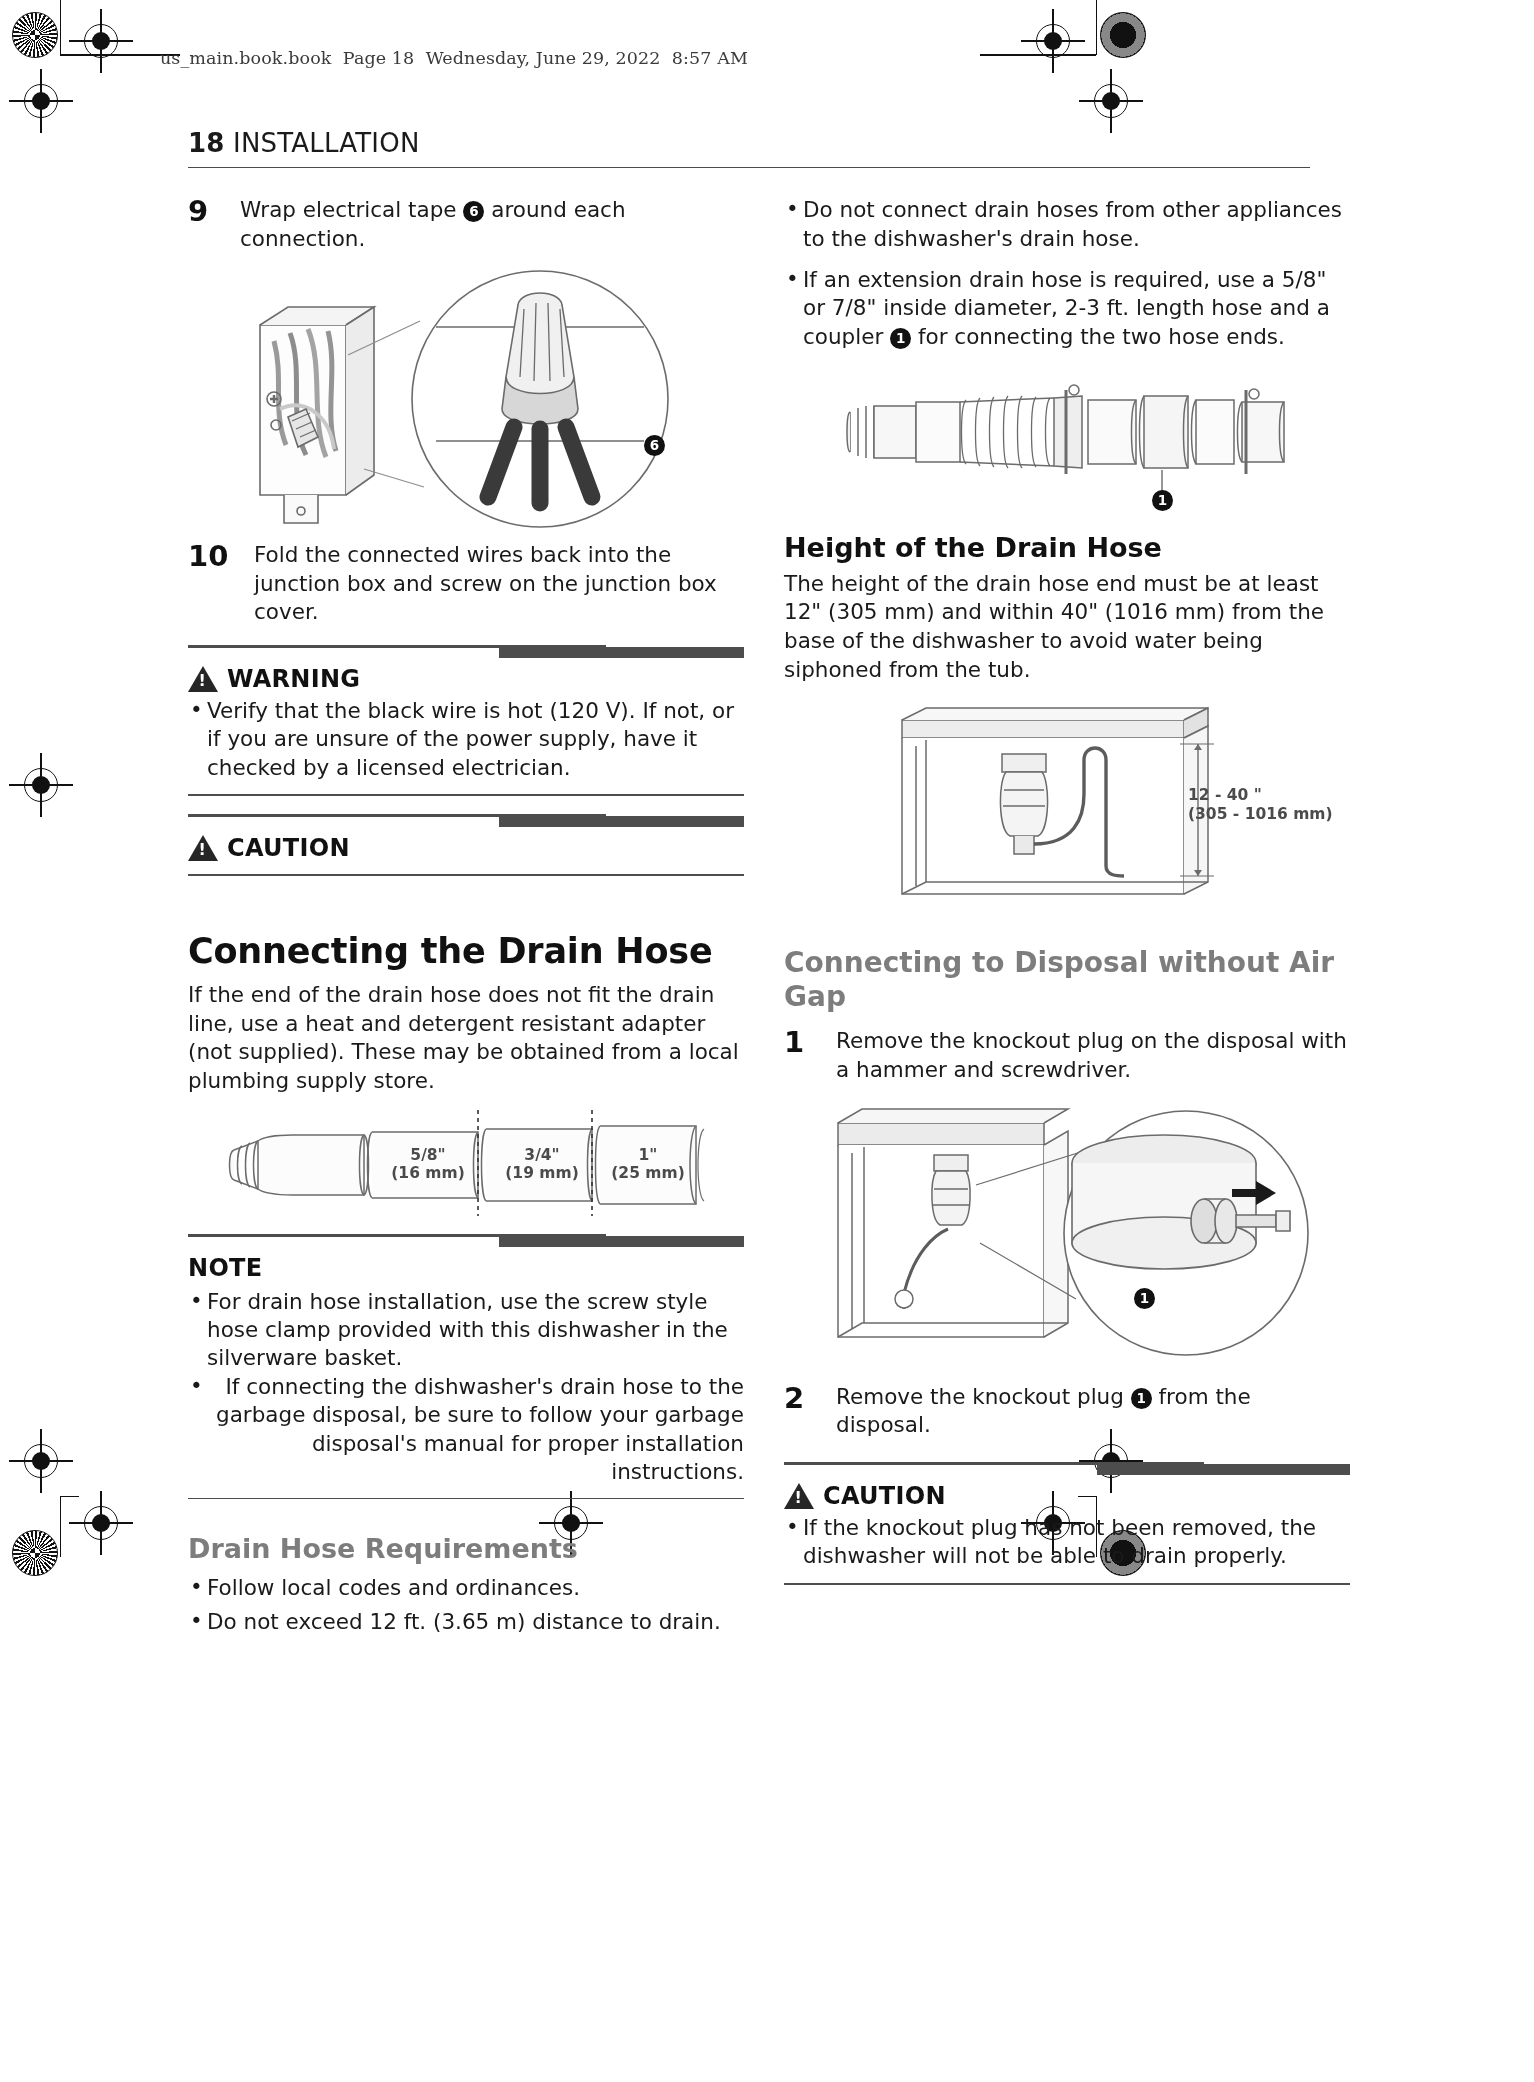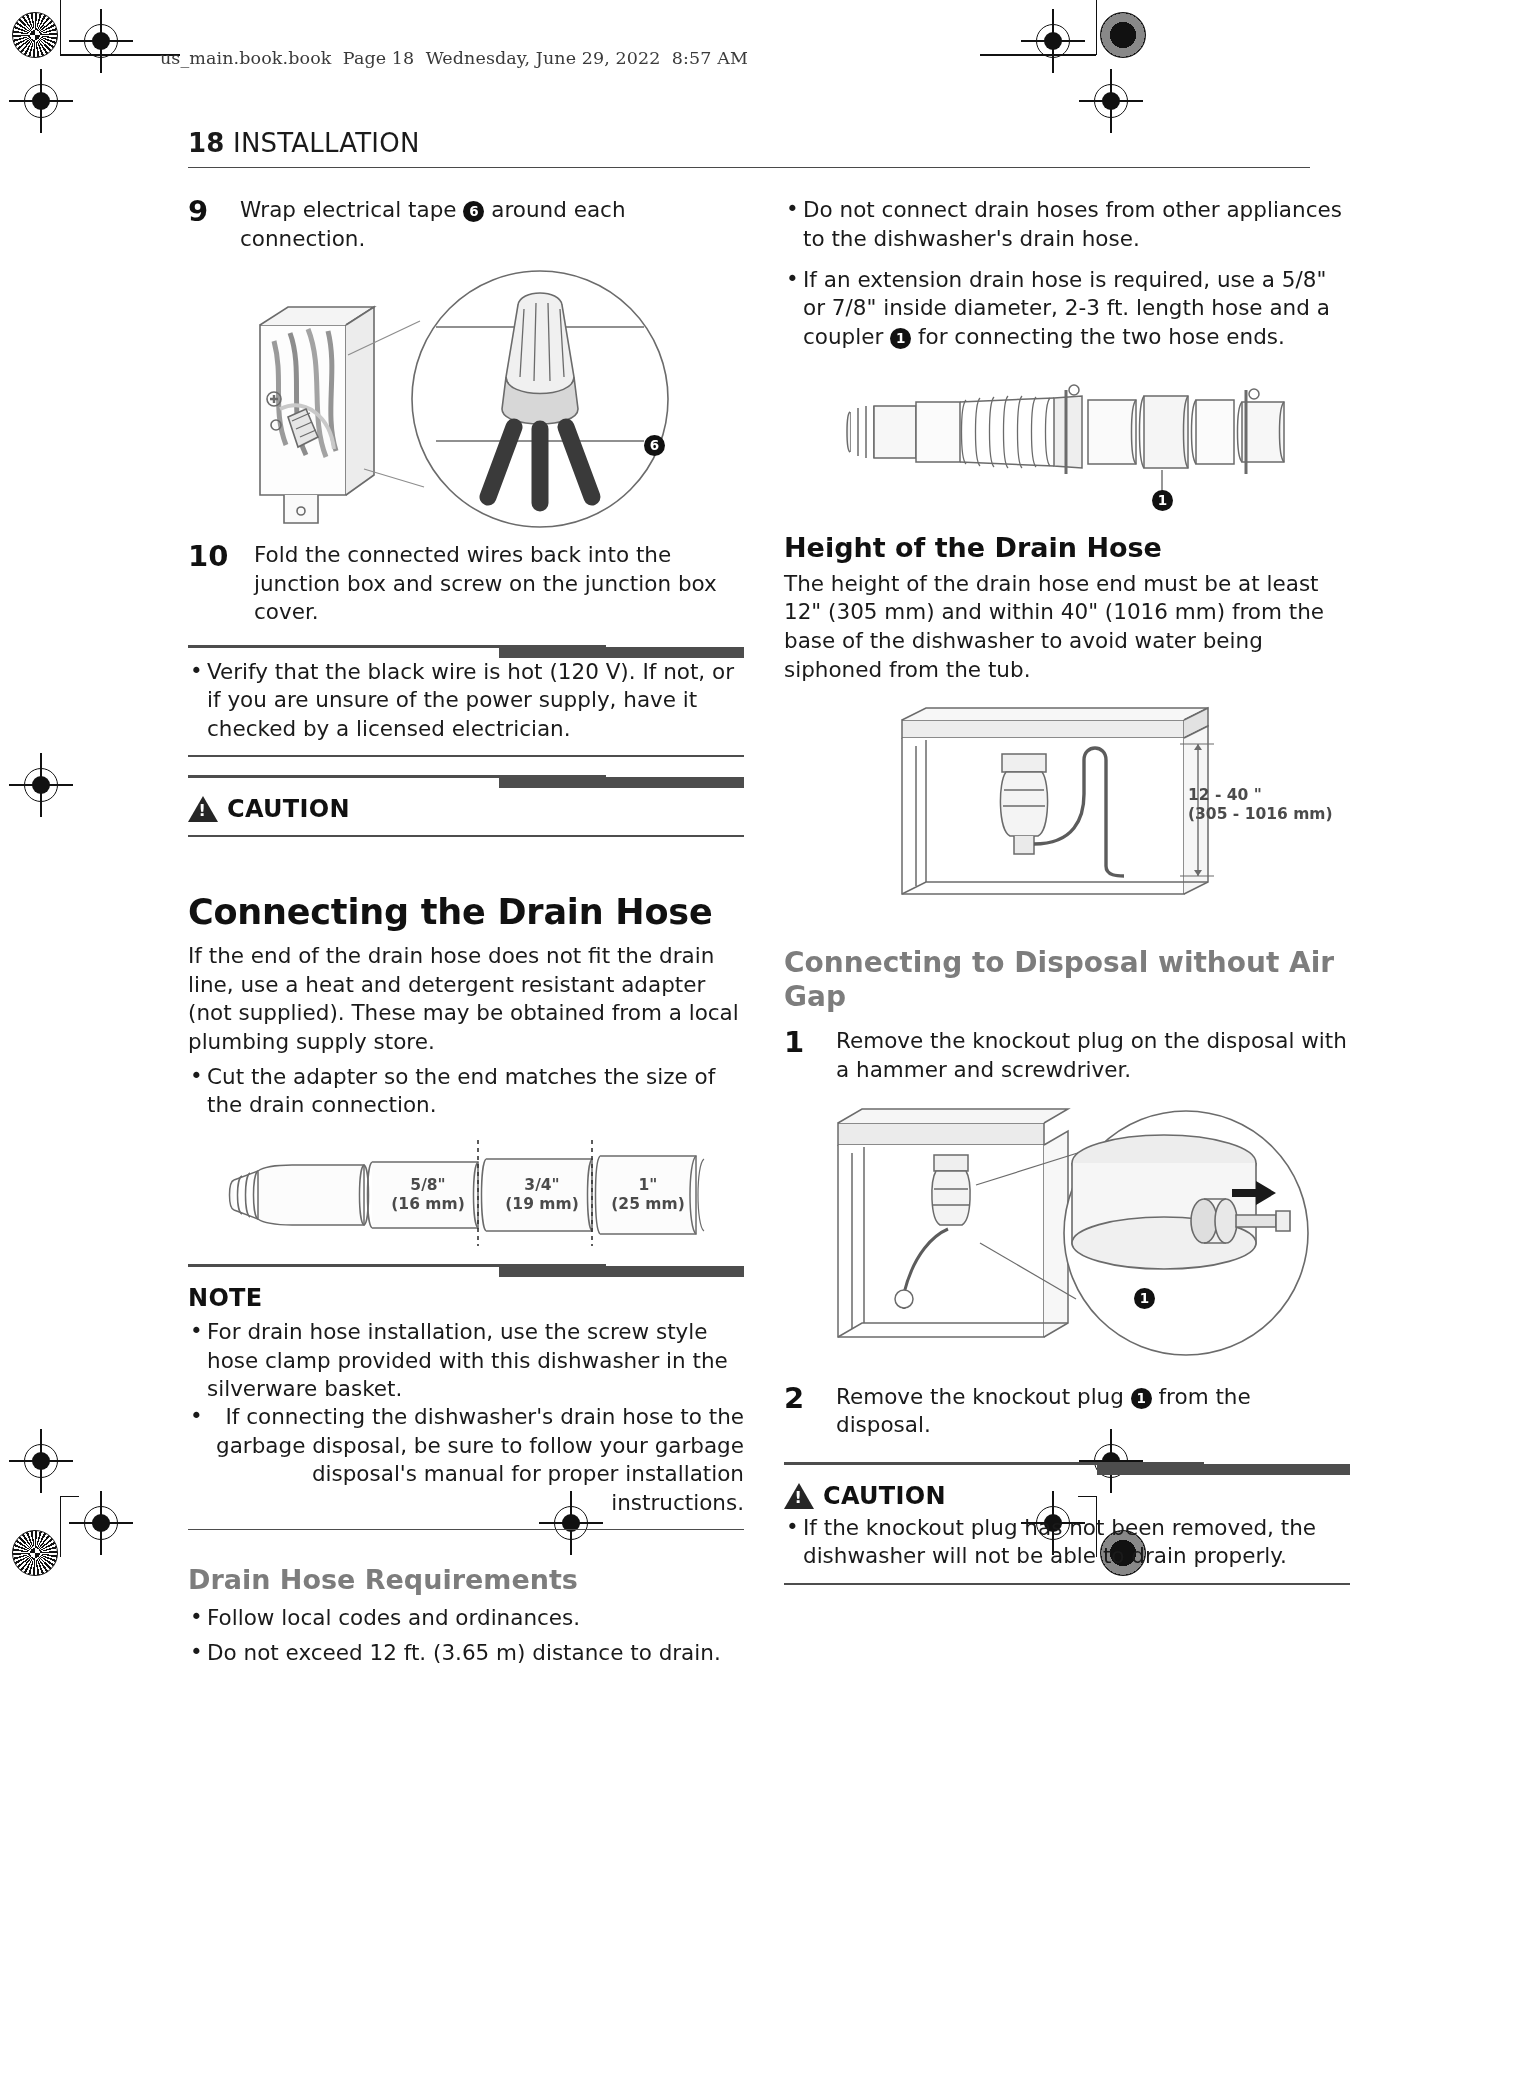--- a/index.html
+++ b/index.html
@@ -213,43 +213,44 @@
     <div class="step" style="margin-top:4px;">
       <div class="num n2">10</div>
       <div class="txt">Fold the connected wires back into the junction box and screw on the junction box cover.</div>
     </div>
 
     <div class="alert">
       <div class="topbar">
         <div class="thin" style="width:418px;"></div>
         <div class="thick" style="width:245px;"></div>
       </div>
+      <div class="label">
+        <span class="tri"></span>
+        <span class="lt">WARNING</span>
+      </div>
       <ul class="bullets body tight">
         <li>Verify that the black wire is hot (120 V). If not, or if you are unsure of the power supply, have it checked by a licensed electrician.</li>
       </ul>
       <div class="botrule"></div>
     </div>
 
     <div class="alert">
       <div class="topbar">
         <div class="thin" style="width:418px;"></div>
         <div class="thick" style="width:245px;"></div>
       </div>
       <div class="label">
         <span class="tri"></span>
         <span class="lt">CAUTION</span>
       </div>
       <div class="botrule"></div>
     </div>
 
     <h2 class="sec" style="margin-top:56px;">Connecting the Drain Hose</h2>
     <p class="para">If the end of the drain hose does not fit the drain line, use a heat and detergent resistant adapter (not supplied). These may be obtained from a local plumbing supply store.</p>
-    <ul class="bullets">
-      <li>Cut the adapter so the end matches the size of the drain connection.</li>
-    </ul>
 
     <div class="fig" style="height:118px;margin-top:4px;">
       <svg width="556" height="118" viewBox="0 0 556 118">
         <g fill="none" stroke="#6b6b6b" stroke-width="1.5">
 
           <path d="M46 48 C 40 50, 40 76, 46 78" fill="#fafafa"></path>
           <path d="M54 44 C 48 46, 48 80, 54 82"></path>
           <path d="M62 41 C 56 44, 56 82, 62 85"></path>
           <path d="M70 39 C 64 42, 64 84, 70 87"></path>
           <path d="M46 48 L70 39 M46 78 L70 87"></path>

